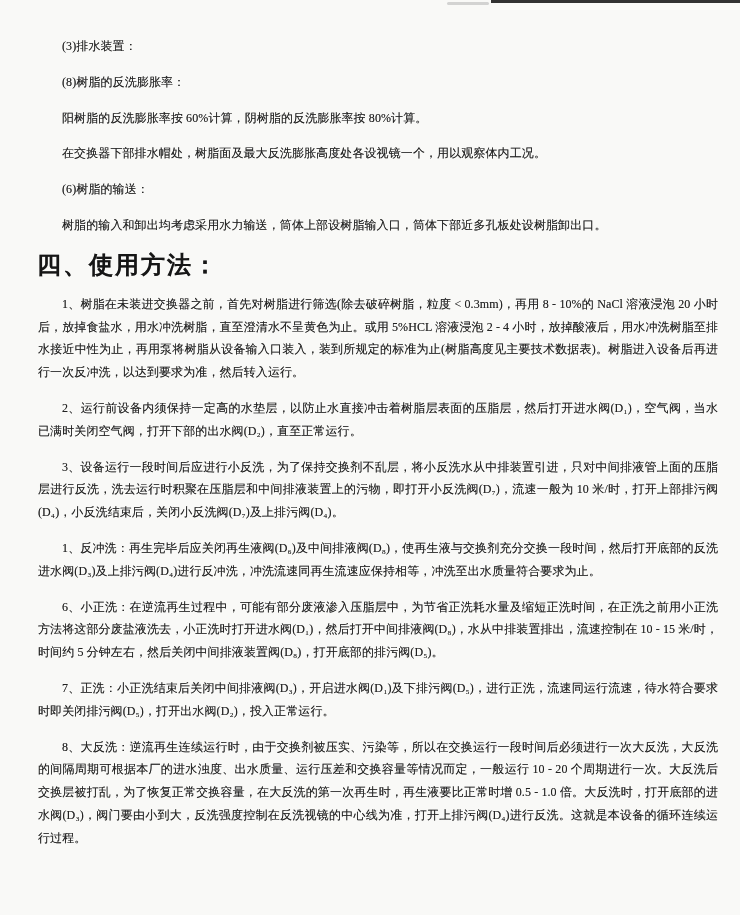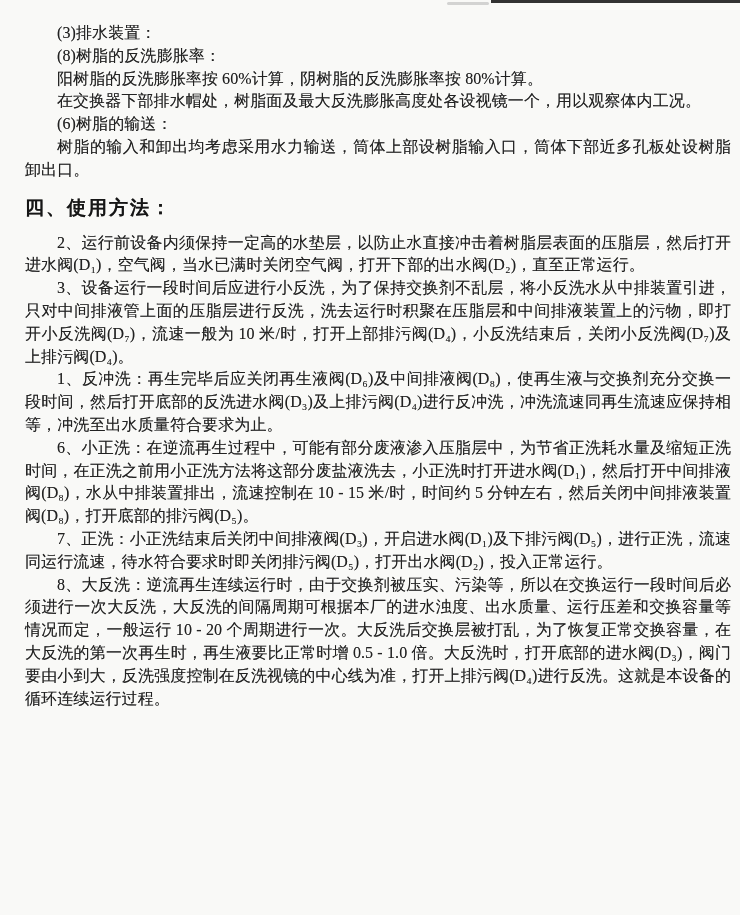--- a/index.html
+++ b/index.html
@@ -42,32 +42,32 @@
   }
   .content {
     position: absolute;
     top: 22px;
     left: 0;
     width: 740px;
     padding: 0 9px 0 25px;
     color: var(--ink);
   }
   p.body {
-    margin: 0;
-    font-size: 16px;
+    margin: 13px;
+    font-size: 12px;
     line-height: 22.8px;
     text-align: justify;
     text-indent: 2em;
     letter-spacing: 0.1px;
     word-break: break-all;
     text-shadow: 0 0 0.4px rgba(20,20,20,0.45);
   }
   h2.heading {
-    margin: 11px 0 9px 0;
-    font-size: 19px;
+    margin: 11px 0 9px 12px;
+    font-size: 24px;
     line-height: 30px;
     font-weight: 700;
     letter-spacing: 2px;
     color: #161616;
     text-shadow: 0 0 0.5px rgba(0,0,0,0.5);
     font-family: "Liberation Serif", "DejaVu Serif", serif;
   }
 </style>
 </head>
 <body>
@@ -79,20 +79,21 @@
   <div class="content">
     <p class="body">(3)排水装置：</p>
     <p class="body">(8)树脂的反洗膨胀率：</p>
     <p class="body">阳树脂的反洗膨胀率按 60%计算，阴树脂的反洗膨胀率按 80%计算。</p>
     <p class="body">在交换器下部排水帽处，树脂面及最大反洗膨胀高度处各设视镜一个，用以观察体内工况。</p>
     <p class="body">(6)树脂的输送：</p>
     <p class="body">树脂的输入和卸出均考虑采用水力输送，筒体上部设树脂输入口，筒体下部近多孔板处设树脂卸出口。</p>
 
     <h2 class="heading">四、使用方法：</h2>
 
+    <p class="body">1、树脂在未装进交换器之前，首先对树脂进行筛选(除去破碎树脂，粒度 &lt; 0.3mm)，再用 8 - 10%的 NaCl 溶液浸泡 20 小时后，放掉食盐水，用水冲洗树脂，直至澄清水不呈黄色为止。或用 5%HCL 溶液浸泡 2 - 4 小时，放掉酸液后，用水冲洗树脂至排水接近中性为止，再用泵将树脂从设备输入口装入，装到所规定的标准为止(树脂高度见主要技术数据表)。树脂进入设备后再进行一次反冲洗，以达到要求为准，然后转入运行。</p>
     <p class="body">2、运行前设备内须保持一定高的水垫层，以防止水直接冲击着树脂层表面的压脂层，然后打开进水阀(D₁)，空气阀，当水已满时关闭空气阀，打开下部的出水阀(D₂)，直至正常运行。</p>
     <p class="body">3、设备运行一段时间后应进行小反洗，为了保持交换剂不乱层，将小反洗水从中排装置引进，只对中间排液管上面的压脂层进行反洗，洗去运行时积聚在压脂层和中间排液装置上的污物，即打开小反洗阀(D₇)，流速一般为 10 米/时，打开上部排污阀(D₄)，小反洗结束后，关闭小反洗阀(D₇)及上排污阀(D₄)。</p>
     <p class="body">1、反冲洗：再生完毕后应关闭再生液阀(D₆)及中间排液阀(D₈)，使再生液与交换剂充分交换一段时间，然后打开底部的反洗进水阀(D₃)及上排污阀(D₄)进行反冲洗，冲洗流速同再生流速应保持相等，冲洗至出水质量符合要求为止。</p>
     <p class="body">6、小正洗：在逆流再生过程中，可能有部分废液渗入压脂层中，为节省正洗耗水量及缩短正洗时间，在正洗之前用小正洗方法将这部分废盐液洗去，小正洗时打开进水阀(D₁)，然后打开中间排液阀(D₈)，水从中排装置排出，流速控制在 10 - 15 米/时，时间约 5 分钟左右，然后关闭中间排液装置阀(D₈)，打开底部的排污阀(D₅)。</p>
     <p class="body">7、正洗：小正洗结束后关闭中间排液阀(D₃)，开启进水阀(D₁)及下排污阀(D₅)，进行正洗，流速同运行流速，待水符合要求时即关闭排污阀(D₅)，打开出水阀(D₂)，投入正常运行。</p>
     <p class="body">8、大反洗：逆流再生连续运行时，由于交换剂被压实、污染等，所以在交换运行一段时间后必须进行一次大反洗，大反洗的间隔周期可根据本厂的进水浊度、出水质量、运行压差和交换容量等情况而定，一般运行 10 - 20 个周期进行一次。大反洗后交换层被打乱，为了恢复正常交换容量，在大反洗的第一次再生时，再生液要比正常时增 0.5 - 1.0 倍。大反洗时，打开底部的进水阀(D₃)，阀门要由小到大，反洗强度控制在反洗视镜的中心线为准，打开上排污阀(D₄)进行反洗。这就是本设备的循环连续运行过程。</p>
   </div>
 </div>
 
 </body></html>

